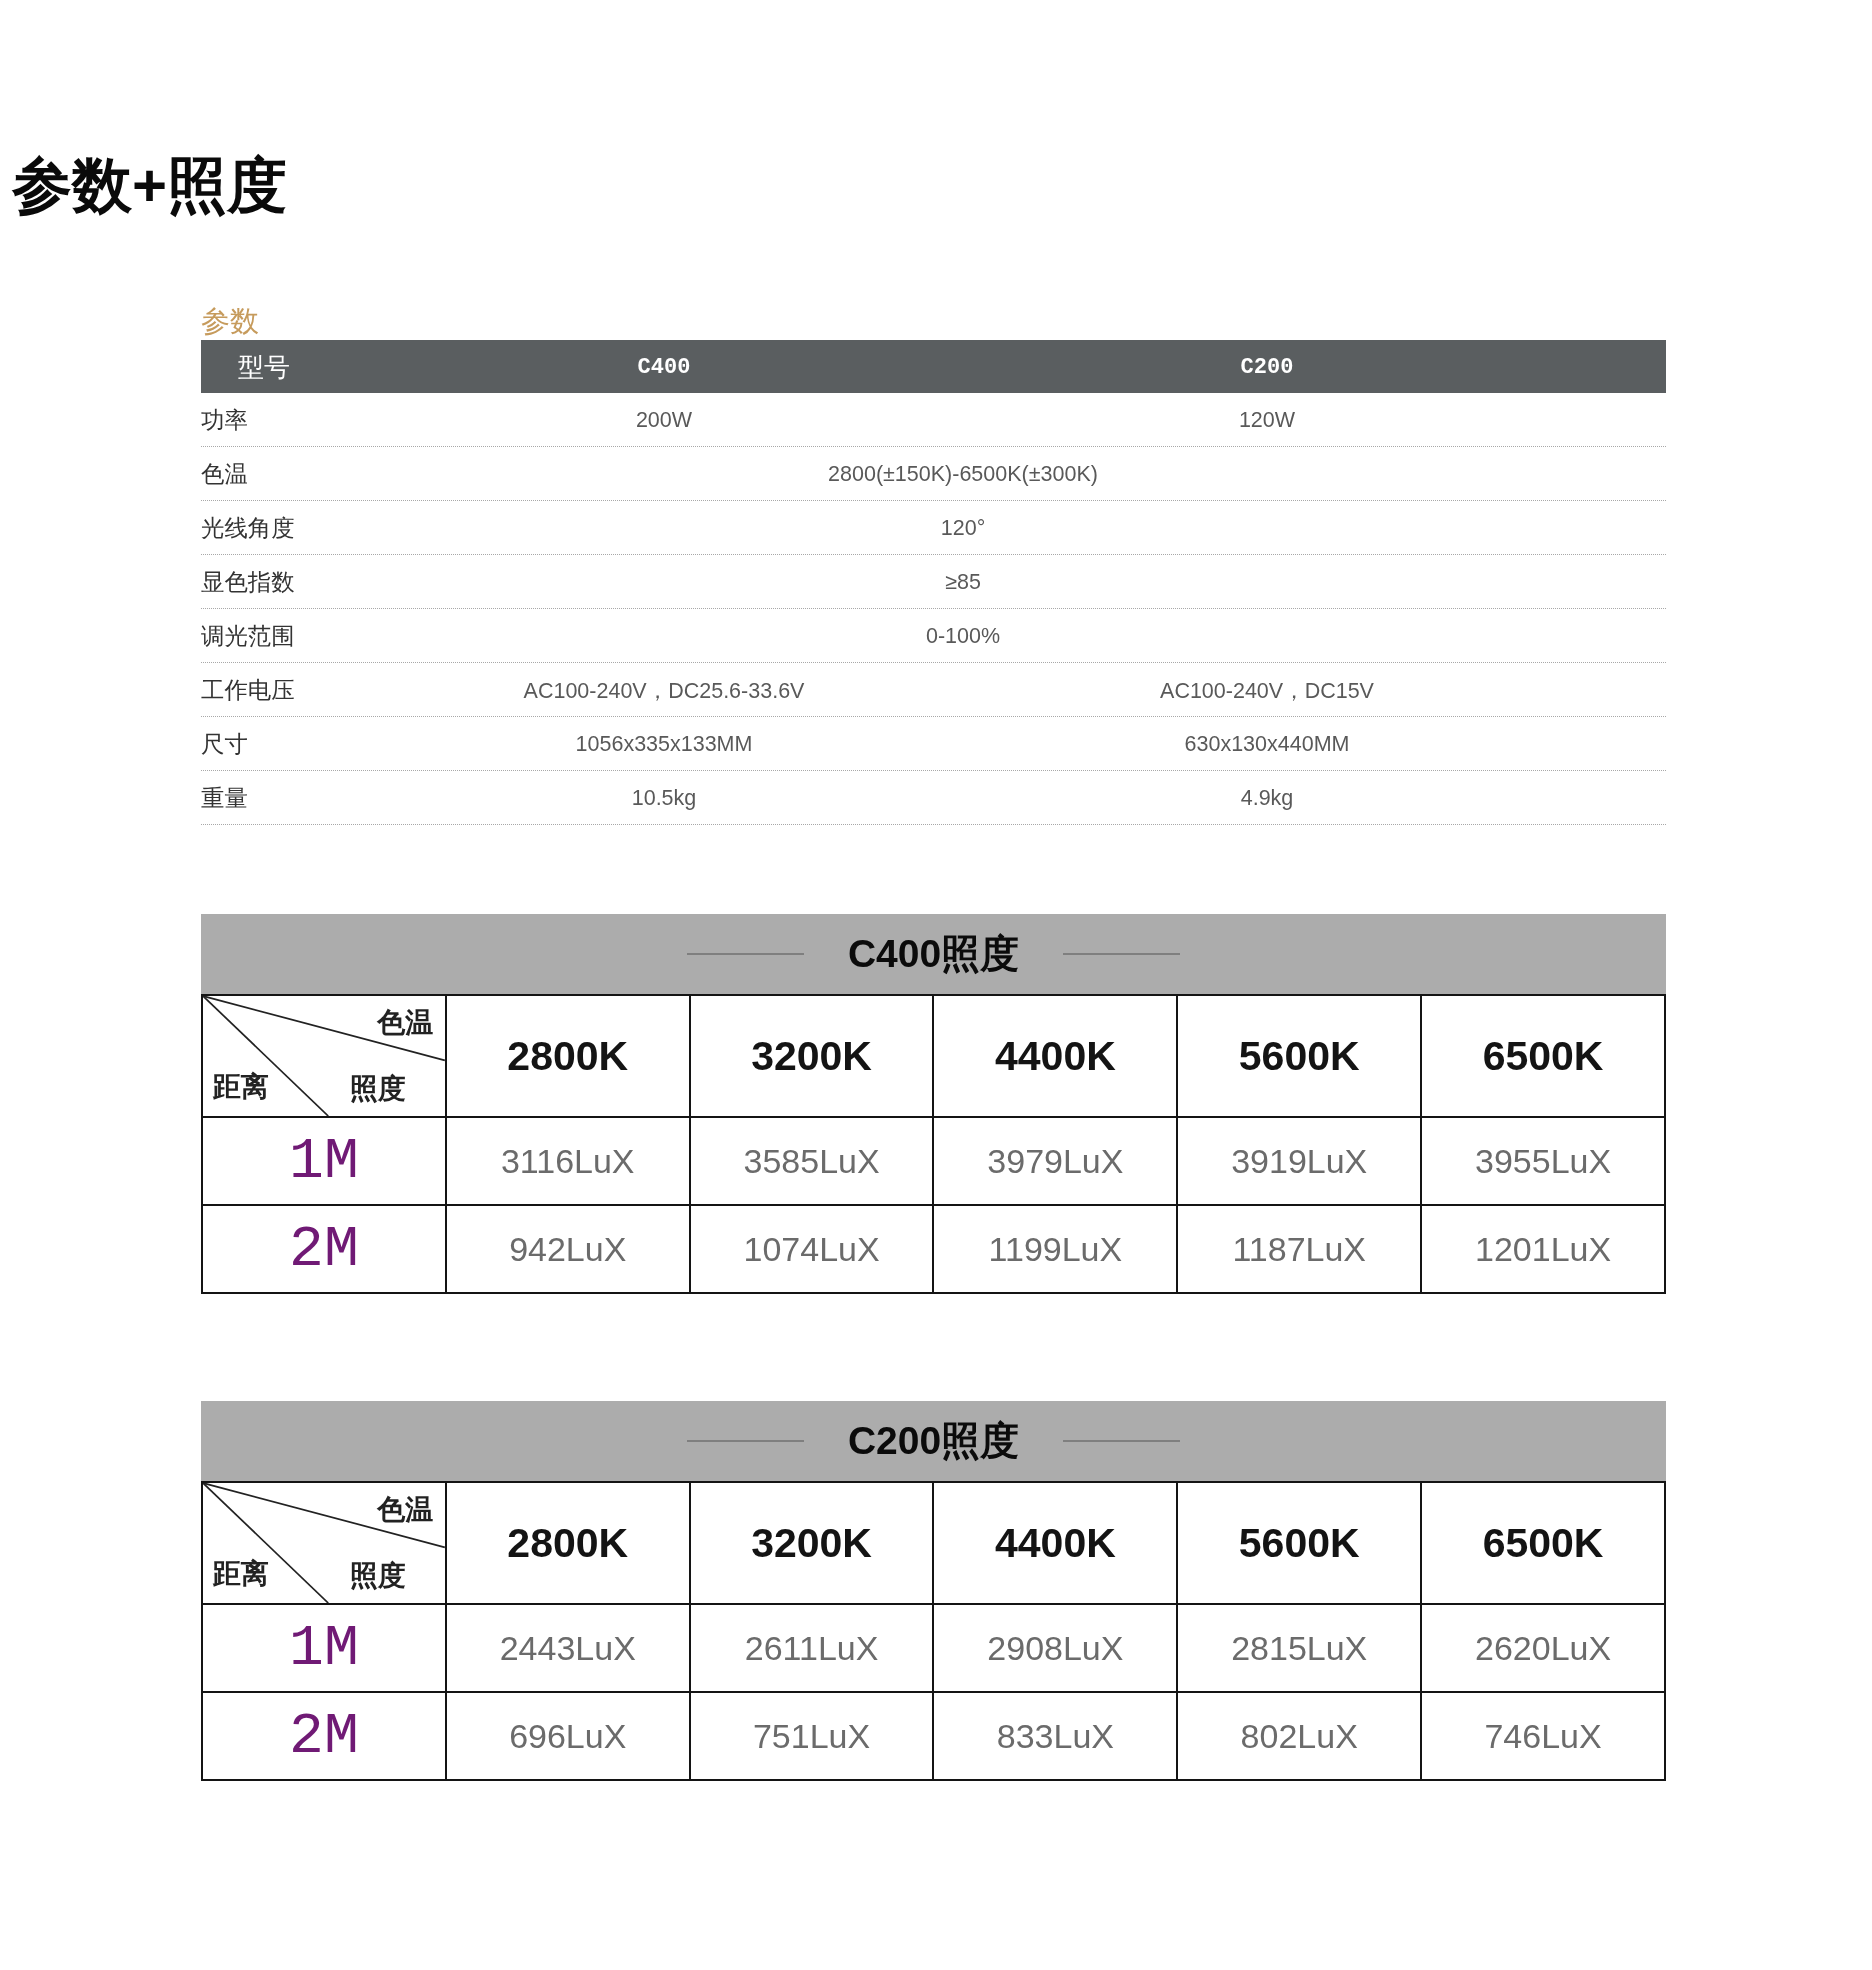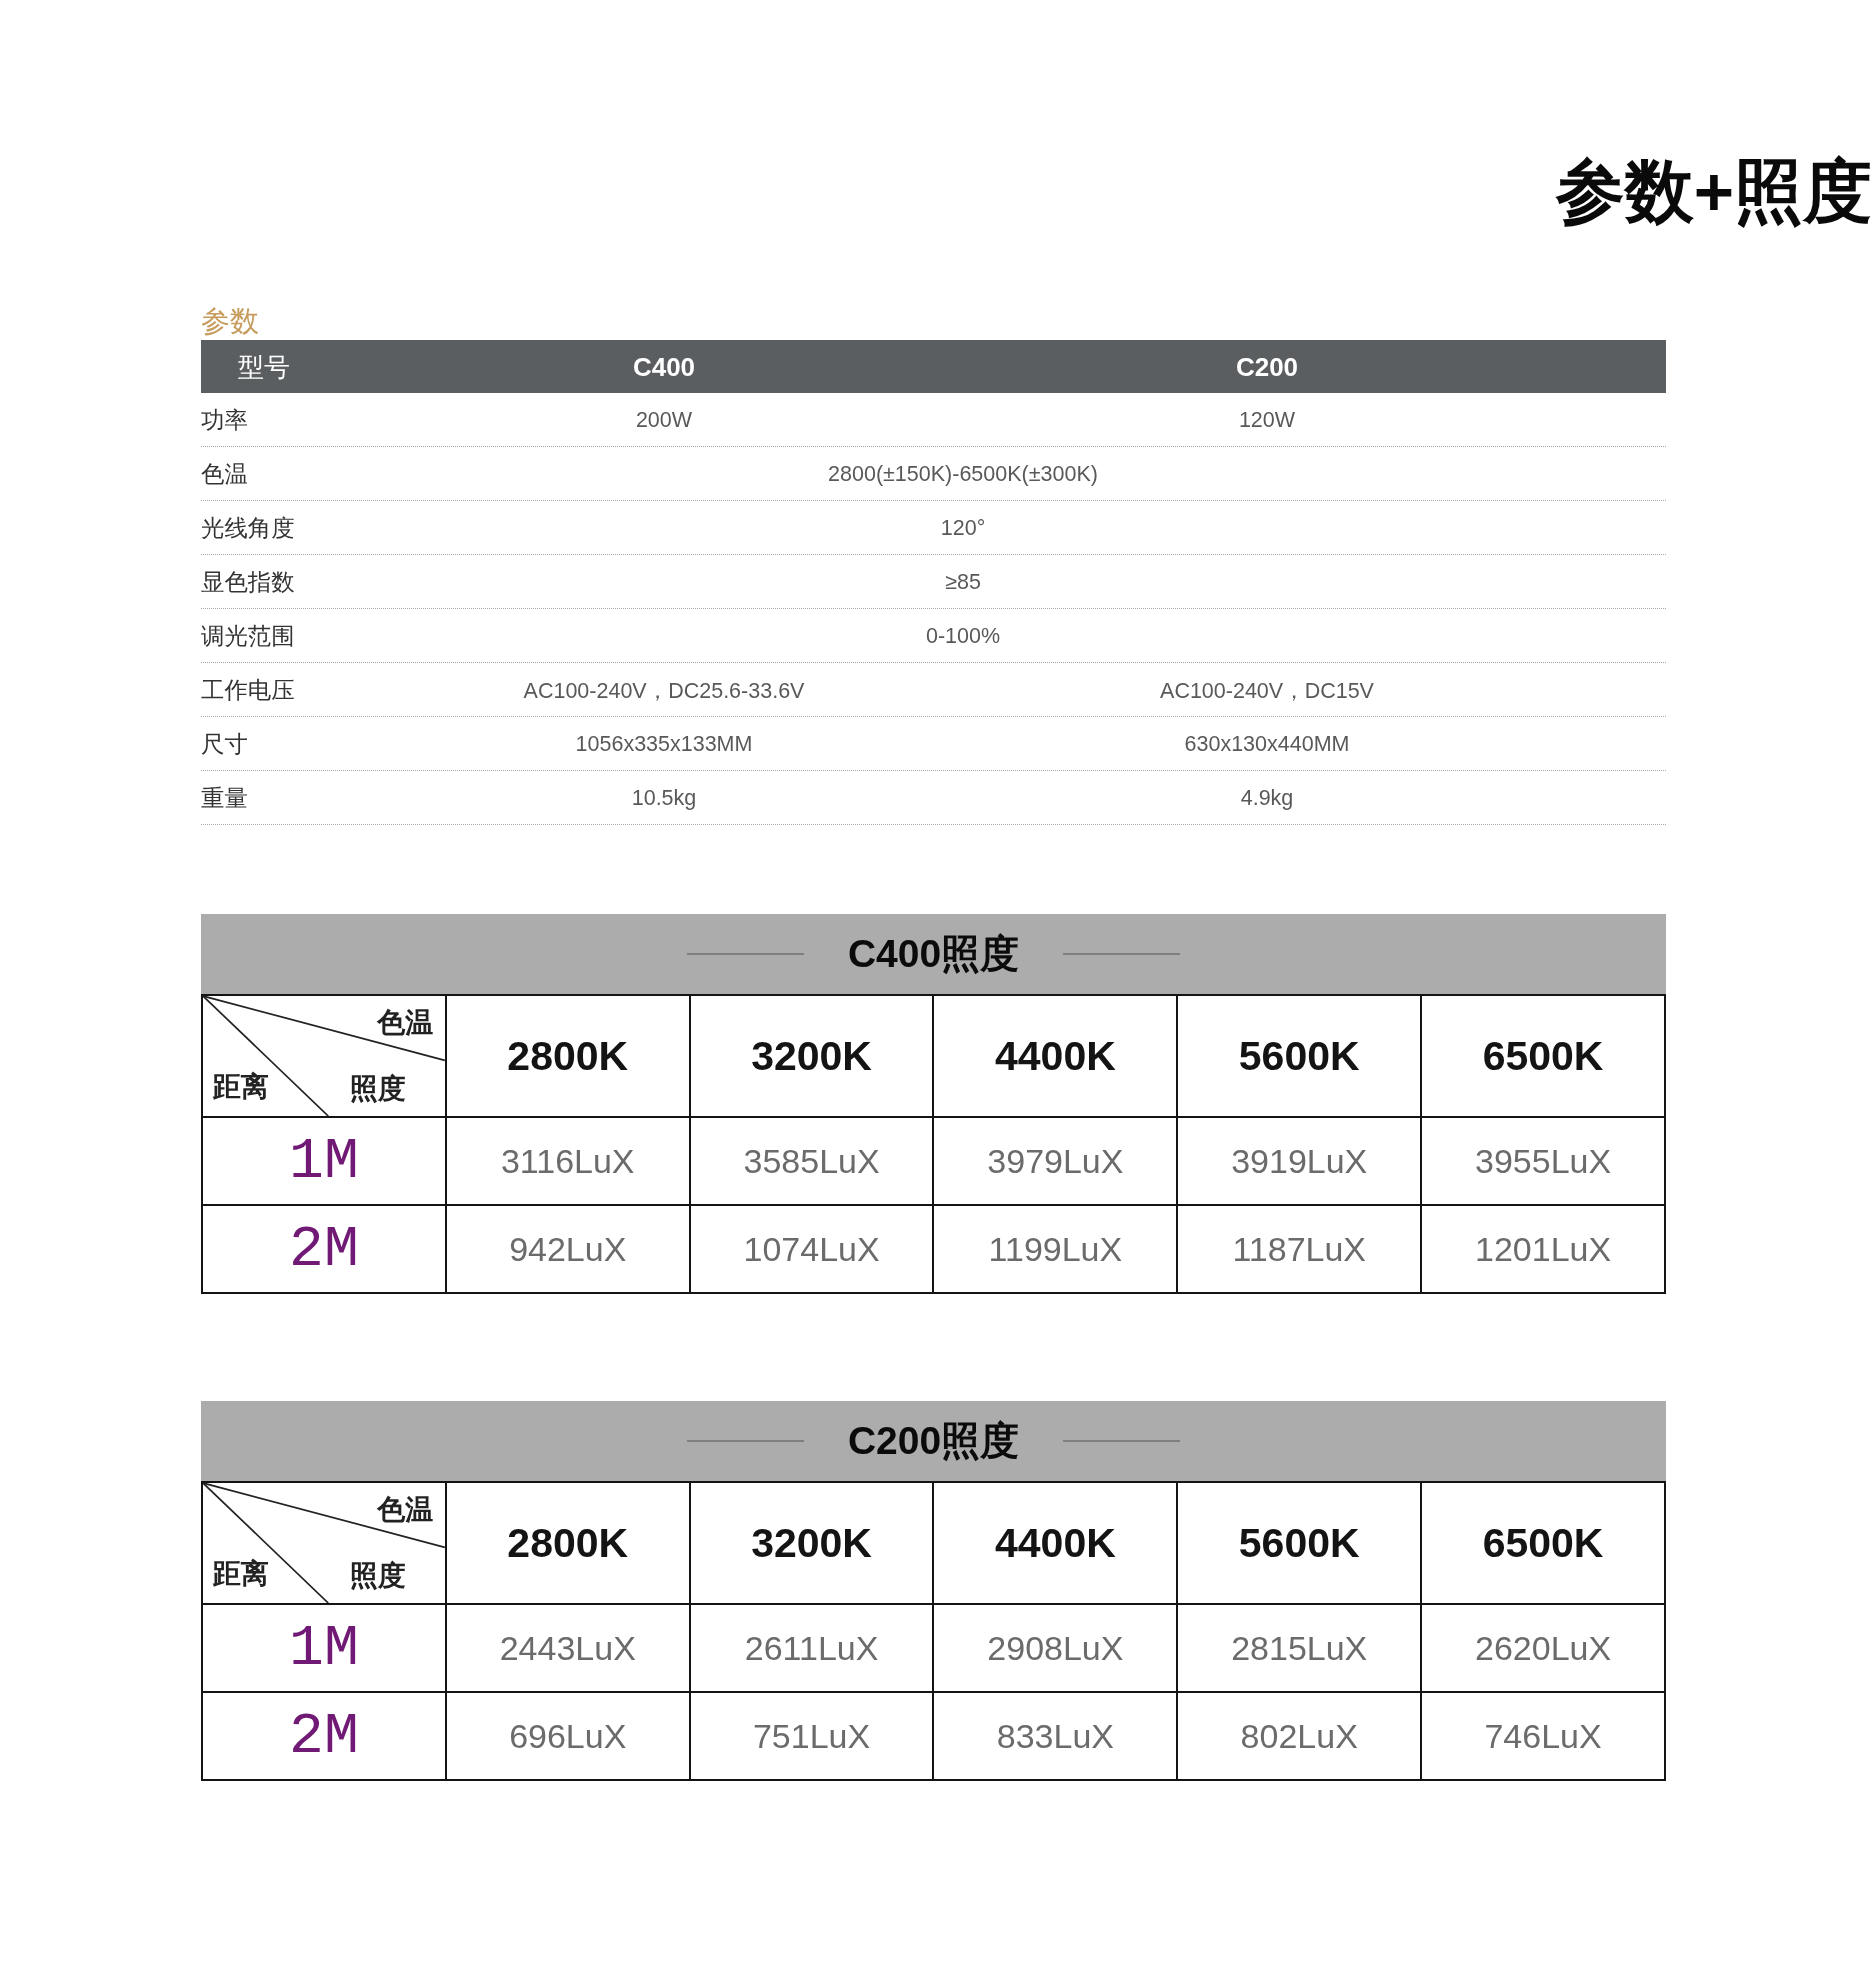--- a/index.html
+++ b/index.html
@@ -1,33 +1,33 @@
 <!DOCTYPE html>
 <html><head>
 <meta charset="utf-8">
 <style>
   * { margin:0; padding:0; box-sizing:border-box; }
   html,body { background:#ffffff; }
   body { font-family:"Liberation Sans","DejaVu Sans",sans-serif; color:#222; }
   .page { position:relative; width:1872px; height:1970px; background:#fff; overflow:hidden; }
 
   
-  .page-title { position:absolute; top:146px; left:0; width:100%; text-align:right;
-    font-size:69px; font-weight:700; color:#0a0a0a;padding-left:12px; }
+  .page-title { position:absolute; top:146px; left:0; width:100%; text-align:left;
+    font-size:60px; font-weight:700; color:#0a0a0a;padding-left:12px; }
 
   
   .section-label { position:absolute; left:201px; top:279px; font-size:29px; color:#C69B5C;margin-top:23px; }
 
   
   .param-table { position:absolute; left:201px; top:340px; width:1465px; }
   .param-header { position:relative; height:53px; background:#5A5E60; color:#fff; }
   .ph-model { position:absolute; left:37px; top:50%; transform:translateY(-50%);
     font-size:26px; font-weight:500; }
   .ph-val { position:absolute; top:50%; transform:translate(-50%,-50%);
-    font-size:26px; font-weight:600; }
+    font-size:22px; font-weight:600;font-family:Liberation Mono, monospace; }
   .pos-c400 { left:463px; }
   .pos-c200 { left:1066px; }
   .pos-merged { left:762px; }
   .param-row { position:relative; height:54px; border-bottom:1px dotted #a8a8a8; }
   .pr-label { position:absolute; left:0; top:50%; transform:translateY(-50%);
     font-size:23.4px; color:#333; }
   .pr-val { position:absolute; top:50%; transform:translate(-50%,-50%);
     font-size:21.5px; color:#595959; white-space:nowrap; }
 
   

